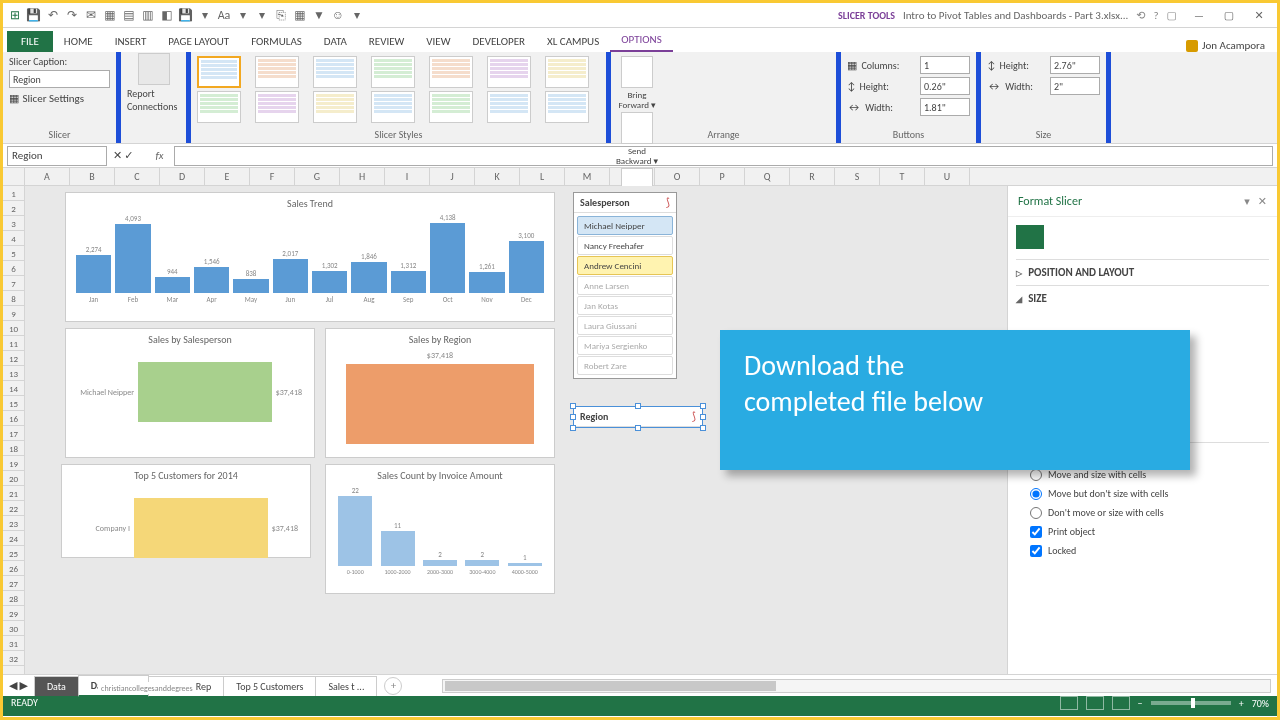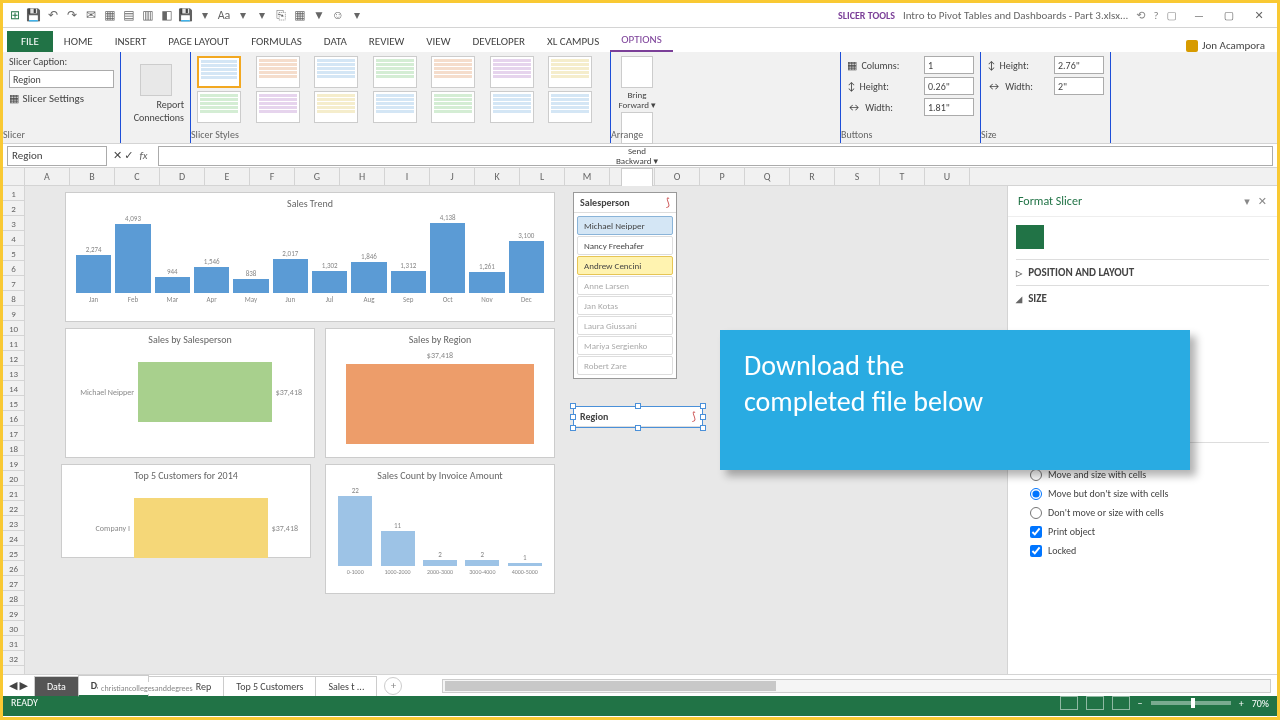--- a/index.html
+++ b/index.html
@@ -11,27 +11,27 @@
 .doc-title{color:#666;font-size:11px}
 .win-btns{display:flex;gap:2px}
 .win-btn{width:28px;height:20px;display:flex;align-items:center;justify-content:center;color:#666}
 .ribbon-tabs{height:24px;background:#fff;display:flex;align-items:flex-end;padding:0 4px}
 .file-tab{background:#217346;color:#fff;padding:4px 14px;font-size:11px}
 .rtab{padding:4px 11px;color:#444;font-size:11px;cursor:pointer}
 .rtab.active{color:#7b3f98;border-bottom:2px solid #7b3f98}
 .user-label{margin-left:auto;display:flex;align-items:center;gap:4px;padding-right:8px;color:#555}
 .user-icon{width:12px;height:12px;background:#d79b00;border-radius:2px}
 .ribbon{height:92px;background:#f1f1f1;border-bottom:1px solid #d4d4d4;display:flex}
-.rgroup{border-right:1px solid #1d4ed8;padding:3px 6px;display:flex;flex-direction:column;position:relative}
-.rgroup-label{position:absolute;bottom:2px;left:0;right:0;font-size:10px;color:#666}
+.rgroup{border-right:5px solid #1d4ed8;padding:3px 6px;display:flex;flex-direction:column;position:relative}
+.rgroup-label{position:absolute;bottom:2px;left:0;right:0;text-align:center;font-size:10px;color:#666}
 .slicer-caption{width:118px}
 .slicer-caption label{font-size:10px;color:#444}
 .slicer-caption input{width:100%;border:1px solid #ababab;height:18px;padding:0 3px;font-size:10px;margin:2px 0}
 .slicer-settings{font-size:10px;color:#444;display:flex;align-items:center;gap:3px;margin-top:2px}
-.report-conn{width:70px;text-align:right;padding-top:12px}
+.report-conn{width:70px;text-align:left;padding-top:1px}
 .report-conn-icon{width:32px;height:32px;margin:0 auto;background:#e8e8e8;border:1px solid #ccc}
 .report-conn-lbl{font-size:10px;margin-top:2px}
 .styles-group{width:420px;display:flex;flex-wrap:wrap;gap:3px;padding:4px 6px 16px}
 .style-thumb{width:44px;height:32px;border:1px solid #ccc;background:#fff;display:flex;flex-direction:column;padding:2px;gap:1px}
 .style-thumb.sel{border:2px solid #f2a821}
 .style-row{height:3px;background:#d4e6f5}
 .style-thumb.g .style-row{background:#d4edd4}
 .style-thumb.o .style-row{background:#f5ddcc}
 .style-thumb.p .style-row{background:#e6d4ed}
 .style-thumb.y .style-row{background:#f5edcc}
@@ -41,21 +41,21 @@
 .arr-lbl{font-size:9px;margin-top:2px;line-height:1.1}
 .arr-btn.dis .arr-lbl{color:#aaa}
 .buttons-group{width:140px;padding:4px 6px 16px}
 .btn-row{display:flex;align-items:center;gap:4px;margin-bottom:3px}
 .btn-row-lbl{font-size:10px;flex:1}
 .btn-row-spin{width:50px;height:18px;border:1px solid #ababab;display:flex;align-items:center;padding:0 3px;font-size:10px;background:#fff}
 .size-group{width:130px;padding:4px 6px 16px}
 .formula-bar{height:24px;border-bottom:1px solid #d4d4d4;display:flex;align-items:center;padding:0 4px;gap:6px}
 .name-box{width:100px;height:20px;border:1px solid #ababab;padding:0 4px;display:flex;align-items:center;font-size:11px}
 .fx-btns{display:flex;gap:2px;color:#888}
-.fx-label{font-style:italic;color:#666;margin-left:0}
+.fx-label{font-style:italic;color:#666;margin-left:16px}
 .col-headers{height:18px;display:flex;background:#f1f1f1;border-bottom:1px solid #d4d4d4}
 .corner{width:22px;border-right:1px solid #d4d4d4}
 .col-h{width:45px;text-align:center;font-size:10px;color:#666;border-right:1px solid #d4d4d4;line-height:18px}
 .main{display:flex;height:488px}
 .row-headers{width:22px;background:#f1f1f1;border-right:1px solid #d4d4d4}
 .row-h{height:15px;text-align:center;font-size:9px;color:#666;border-bottom:1px solid #d4d4d4;line-height:15px}
 .sheet{flex:1;background:#e8e8e8;position:relative;overflow:hidden}
 .chart-box{position:absolute;background:#fff;border:1px solid #ccc}
 .chart-title{text-align:center;font-size:10px;color:#666;padding:4px 4px}
 .bars{display:flex;align-items:flex-end;justify-content:space-around;height:90px;padding:0 8px}

